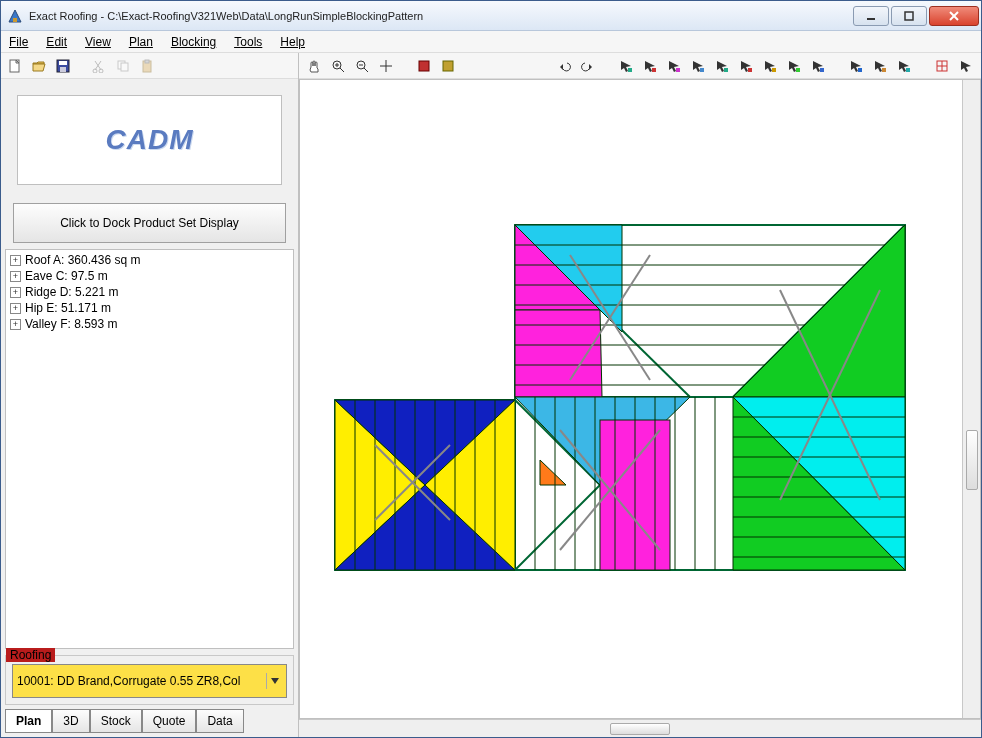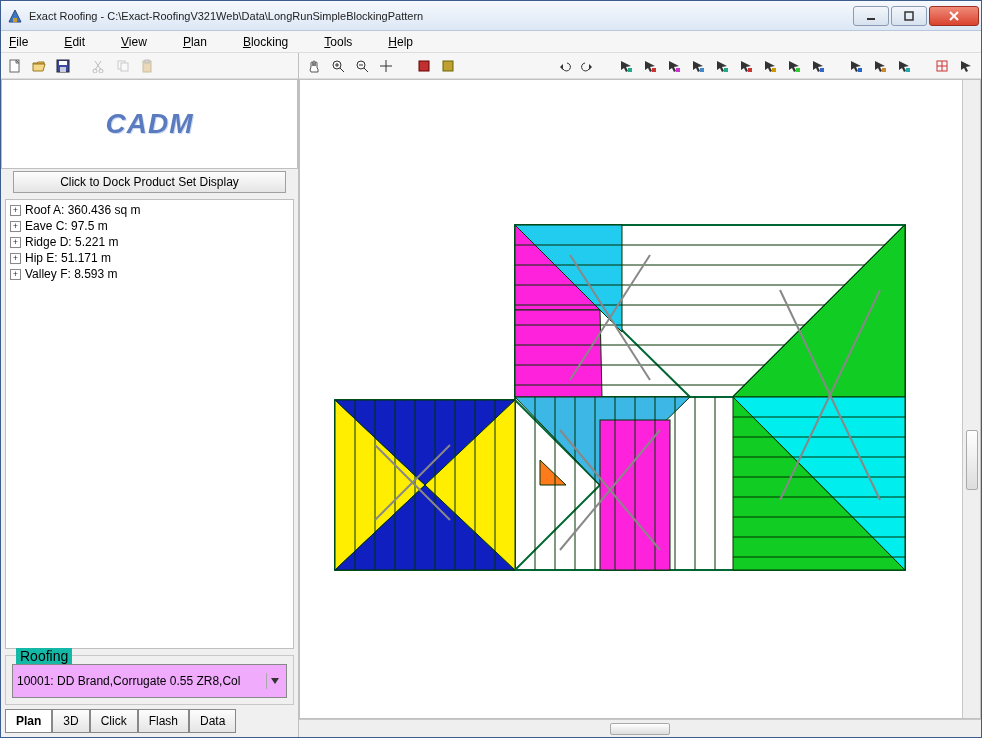--- a/index.html
+++ b/index.html
@@ -8,43 +8,43 @@
 .window { width: 982px; height: 738px; border: 1px solid #3b5c8c; background: #f0f0f0; display: flex; flex-direction: column; }
 
 .titlebar { height: 30px; background: linear-gradient(to bottom, #f6f9fd, #dce7f5); display: flex; align-items: center; padding: 0 2px 0 6px; border-bottom: 1px solid #b8c7db; }
 .titlebar .app-icon { width: 16px; height: 16px; margin-right: 6px; }
 .titlebar .title { flex: 1; color: #222; font-size: 11px; }
 .winbtns { display: flex; gap: 2px; }
 .winbtn { width: 36px; height: 20px; border: 1px solid #8a9bb2; border-radius: 3px; background: linear-gradient(#f3f6fb,#d7e2ef); display: flex; align-items: center; justify-content: center; cursor: default; }
 .winbtn.close { background: linear-gradient(#f08b7a,#d9432e); border-color: #9c2f20; width: 50px; }
 .winbtn svg { pointer-events: none; }
 
-.menubar { height: 22px; background: #f6f6f6; display: flex; align-items: center; padding: 0 8px; gap: 36px; border-bottom: 1px solid #ddd; font-size: 13px; }
+.menubar { height: 22px; background: #f6f6f6; display: flex; align-items: center; padding: 0 8px; gap: 18px; border-bottom: 1px solid #ddd; font-size: 13px; text-decoration: underline; }
 .menubar .menu-item { cursor: default; }
 .menubar .menu-item .ul { text-decoration: underline; }
 
 .content { flex: 1; display: flex; overflow: hidden; }
 
 .left-pane { width: 318px; display: flex; flex-direction: column; border-right: 1px solid #c0c0c0; background: #f0f0f0; }
 .toolbar-small { height: 26px; display: flex; align-items: center; gap: 4px; padding: 2px 4px; background: #f6f6f6; border-bottom: 1px solid #ddd; }
 .tbtn { width: 20px; height: 20px; display: flex; align-items: center; justify-content: center; cursor: default; }
 .tbtn.sep { width: 8px; }
 
-.logo-box { height: 90px; border: 1px solid #bfbfbf; margin: 0; background: #fff; display: flex; align-items: center; justify-content: center; }
+.logo-box { height: 90px; border: 1px solid #bfbfbf; margin: 16px; background: #fff; display: flex; align-items: center; justify-content: center; }
 .logo-box .logo-text { font-size: 28px; font-weight: bold; color: #5a7bc0; font-style: italic; letter-spacing: 1px; text-shadow: 1px 1px 0 #ccdaf0; }
 
-.dock-btn { margin: 2px 12px; height: 22px; border: 1px solid #a0a0a0; background: linear-gradient(#fdfdfd,#e5e5e5); font-size: 12px; cursor: default; display:flex; align-items:center; justify-content:center;}
+.dock-btn { margin: 2px 12px; height: 40px; border: 1px solid #a0a0a0; background: linear-gradient(#fdfdfd,#e5e5e5); font-size: 12px; cursor: default; display:flex; align-items:center; justify-content:center;}
 
 .tree-box { flex: 1; margin: 4px; border: 1px solid #bfbfbf; background: #fff; overflow: auto; padding: 2px 4px; }
 .tree-row { display: flex; align-items: center; height: 16px; font-size: 12px; }
 .tree-toggle { width: 11px; height: 11px; border: 1px solid #888; margin-right: 4px; display:flex; align-items:center; justify-content:center; font-size:9px; line-height:1; color:#333; background:#fff;}
 
 .roofing-group { margin: 2px 4px 4px 4px; border: 1px solid #c8c8c8; padding: 8px 6px 6px 6px; position: relative; background:#f0f0f0;}
-.roofing-group .legend { position: absolute; top: -8px; left: 10px; background: #14b8a6; padding: 0 4px; font-size: 14px; }
-.roofing-select { width: 100%; height: 22px; border: 1px solid #888; background: #f0abfc; display: flex; align-items: center; padding: 16px 4px; justify-content: space-between; }
+.roofing-group .legend { position: absolute; top: -8px; left: 0; background: #b91c1c; padding: 0 4px; font-size: 12px; }
+.roofing-select { width: 100%; height: 22px; border: 1px solid #888; background: #fde047; display: flex; align-items: center; padding: 16px 4px; justify-content: space-between; }
 .roofing-select .caret { width: 16px; height: 16px; border-left: 1px solid #aaa; display: flex; align-items:center; justify-content:center;}
 
 .bottom-tabs { display: flex; height: 24px; margin: 0 4px 4px 4px; gap: 0; background:#f0f0f0; }
 .bottom-tab { border: 1px solid #888; padding: 2px 10px; background: linear-gradient(#fdfdfd,#e5e5e5); font-size: 12px; cursor: default; display:flex; align-items:center;}
 .bottom-tab.active { font-weight: bold; background:#fff;}
 
 .right-pane { flex: 1; display: flex; flex-direction: column; background: #f0f0f0; }
 .canvas-toolbar { height: 26px; display: flex; align-items: center; padding: 2px 4px; gap: 2px; background: #f6f6f6; border-bottom: 1px solid #ddd; overflow:hidden;}
 .cbtn { width: 22px; height: 22px; border: 1px solid transparent; display:flex; align-items:center; justify-content:center; cursor:default; }
 .cgap { width: 12px; }
@@ -183,22 +183,22 @@
               <svg width="8" height="8">
                 <polygon points="0,1 8,1 4,7" fill="#333"></polygon>
               </svg>
             </span>
         </div>
       </div>
 
       <div class="bottom-tabs">
         <div class="bottom-tab active">Plan</div>
         <div class="bottom-tab">3D</div>
-        <div class="bottom-tab">Click</div>
-        <div class="bottom-tab">Flash</div>
+        <div class="bottom-tab">Stock</div>
+        <div class="bottom-tab">Quote</div>
         <div class="bottom-tab">Data</div>
       </div>
     </div>
 
     <div class="right-pane">
       <div class="canvas-toolbar">
         <span class="cbtn">
             <svg width="14" height="14">
               <path d="M4 8V4a1 1 0 012 0v3V3a1 1 0 012 0v4V4a1 1 0 012 0v5l1 1v3H4l-1-2z" fill="#fff" stroke="#555"></path>
             </svg>

